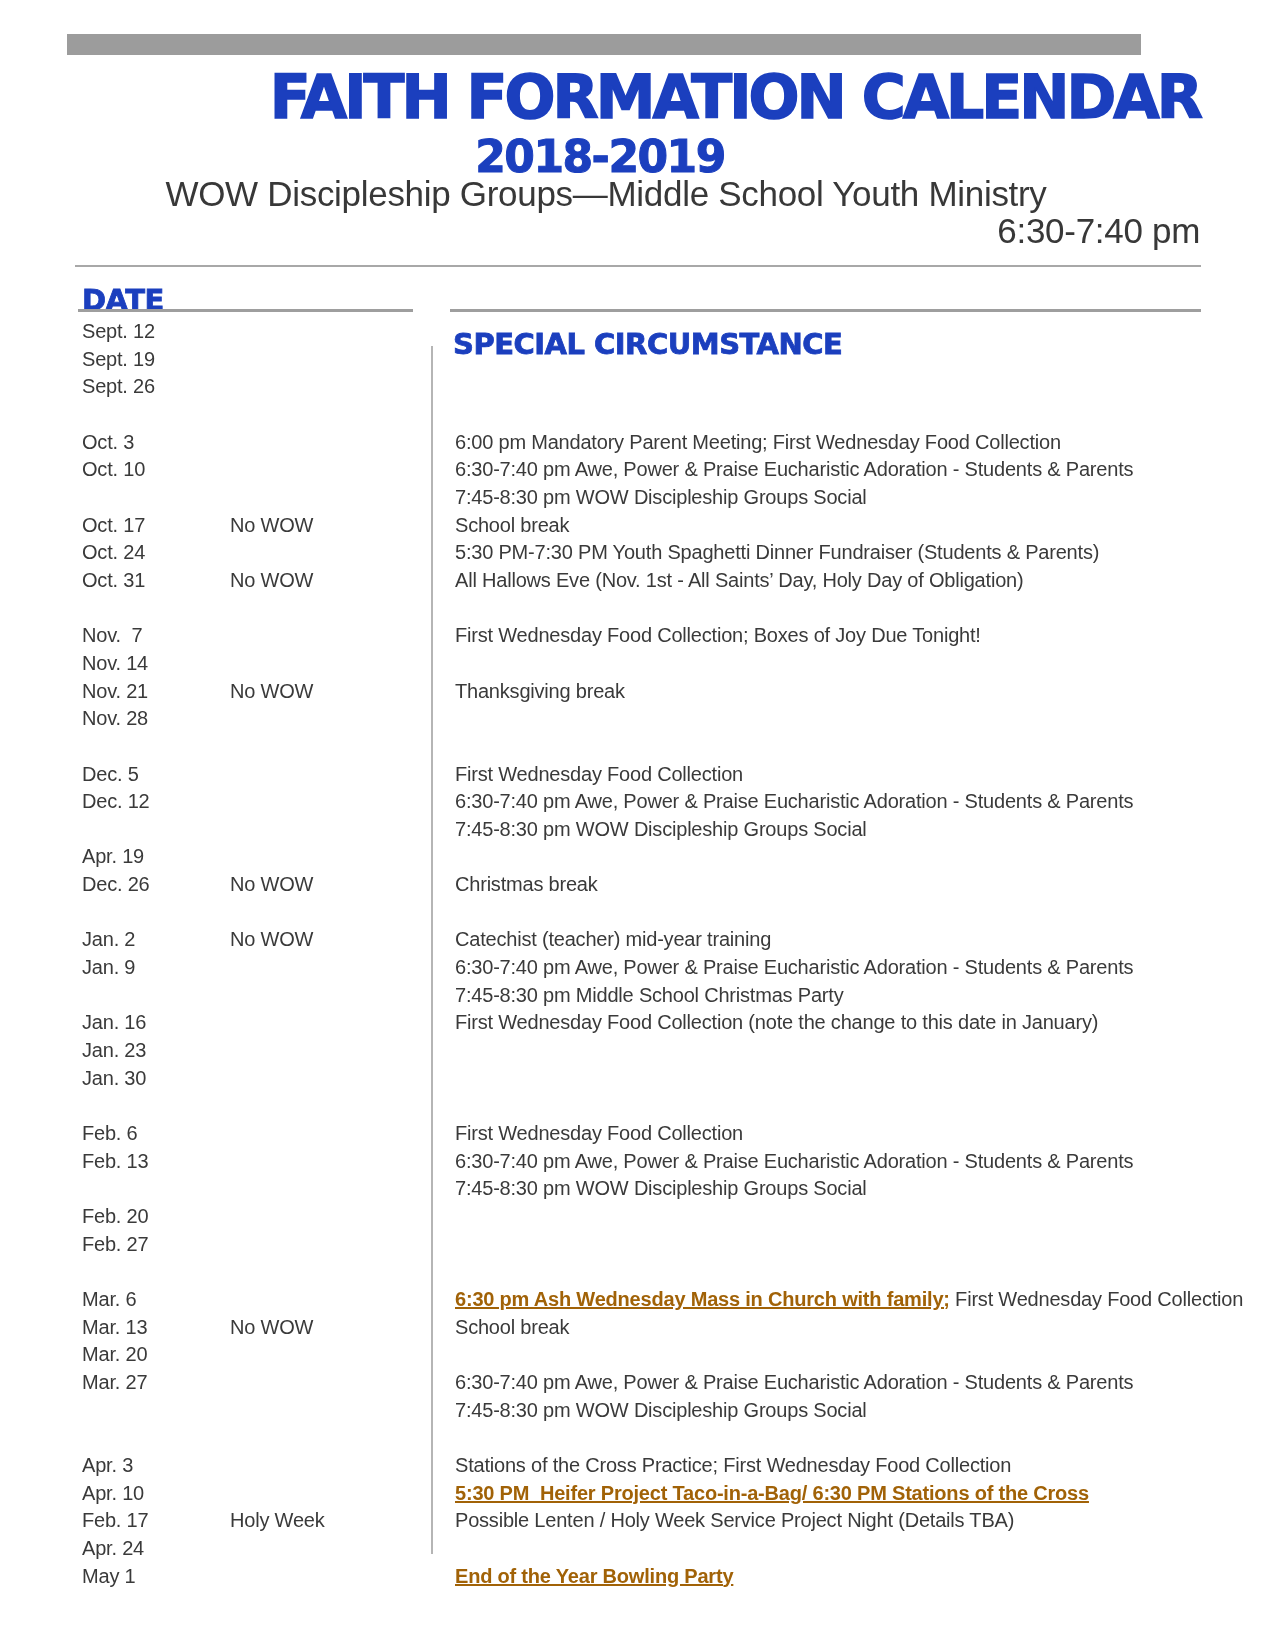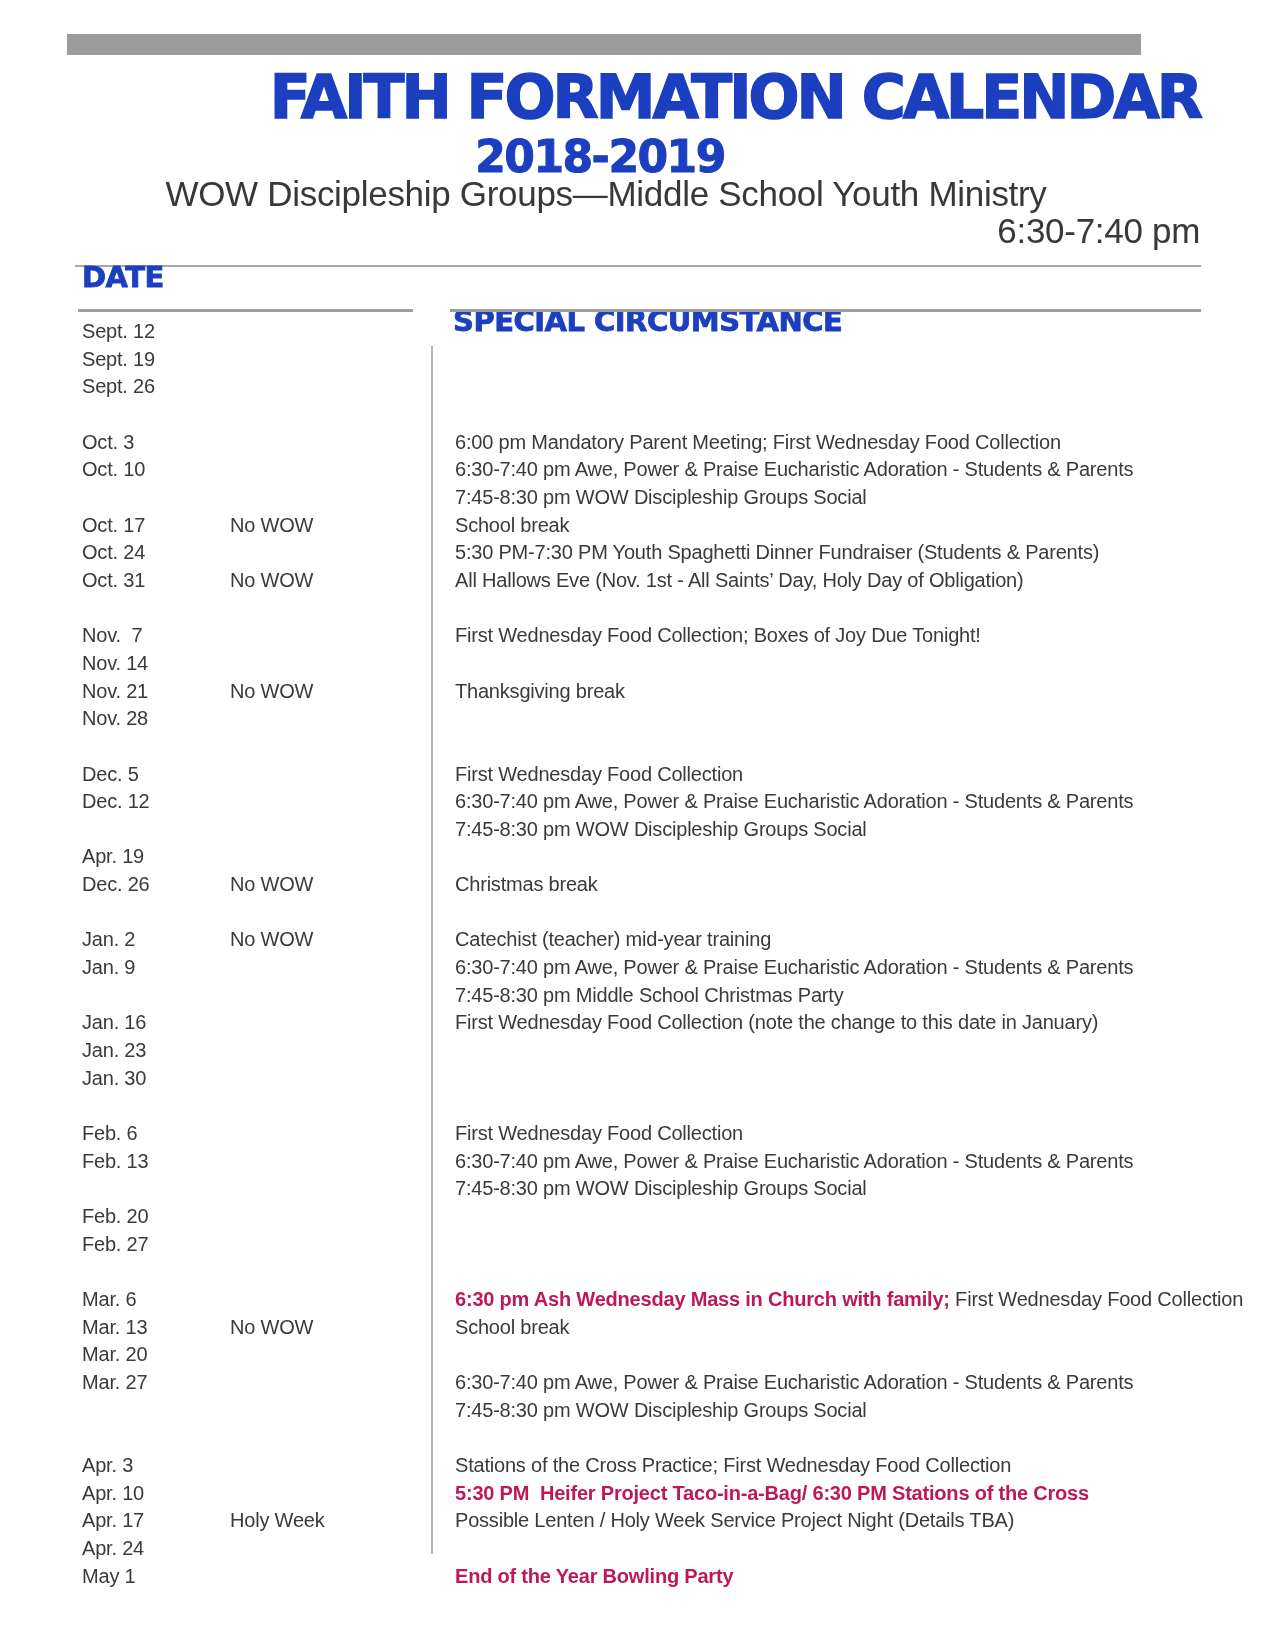--- a/index.html
+++ b/index.html
@@ -30,21 +30,21 @@
   }
   .time-range {
     position:absolute; left:0; right:75px; top:211px; text-align:right;
     font-size:35px; letter-spacing:-0.3px; color:#383838;
   }
   .rule-top {
     position:absolute; left:75px; top:265px; width:1126px; height:2px;
     background:#a8a8a8;
   }
   .col-heading {
-    position:absolute; top:260px;
+    position:absolute; top:283px;
     font-family:"DejaVu Sans", sans-serif; font-weight:bold;
     font-size:29px; letter-spacing:-0.5px; color:#1b3fbe;
     -webkit-text-stroke:0.8px #1b3fbe; white-space:nowrap;
   }
   .h-date { left:82px; }
   .h-circ { left:453px;margin-top:44px; }
   .rule-date {
     position:absolute; left:78px; top:309px; width:335px; height:3px;
     background:#9e9e9e;
   }
@@ -59,21 +59,21 @@
   #rows {
     position:absolute; left:82px; top:318px; width:1160px;
   }
   .row {
     display:flex; height:27.66px; line-height:27.66px;
     font-size:20px; letter-spacing:-0.2px; white-space:pre;
   }
   .c-date { width:148px; flex:none; }
   .c-note { width:225px; flex:none; }
   .c-text { flex:none; }
-  .b { font-weight:bold; color:#be185d; }
+  .b { font-weight:bold; color:#a16207;text-decoration:underline; }
 </style>
 </head>
 <body>
 
 <div class="gray-bar"></div>
 
 <div class="title">FAITH FORMATION CALENDAR</div>
 <div class="years">2018-2019</div>
 <div class="subtitle">WOW Discipleship Groups—Middle School Youth Ministry</div>
 <div class="time-range">6:30-7:40 pm</div>
@@ -122,16 +122,16 @@
     <div class="row"><div class="c-date">Feb. 27</div><div class="c-note"></div><div class="c-text"></div></div>
     <div class="row"><div class="c-date"></div><div class="c-note"></div><div class="c-text"></div></div>
     <div class="row"><div class="c-date">Mar. 6</div><div class="c-note"></div><div class="c-text"><span class="b">6:30 pm Ash Wednesday Mass in Church with family;</span><span> First Wednesday Food Collection</span></div></div>
     <div class="row"><div class="c-date">Mar. 13</div><div class="c-note">No WOW</div><div class="c-text"><span>School break</span></div></div>
     <div class="row"><div class="c-date">Mar. 20</div><div class="c-note"></div><div class="c-text"></div></div>
     <div class="row"><div class="c-date">Mar. 27</div><div class="c-note"></div><div class="c-text"><span>6:30-7:40 pm Awe, Power &amp; Praise Eucharistic Adoration - Students &amp; Parents</span></div></div>
     <div class="row"><div class="c-date"></div><div class="c-note"></div><div class="c-text"><span>7:45-8:30 pm WOW Discipleship Groups Social</span></div></div>
     <div class="row"><div class="c-date"></div><div class="c-note"></div><div class="c-text"></div></div>
     <div class="row"><div class="c-date">Apr. 3</div><div class="c-note"></div><div class="c-text"><span>Stations of the Cross Practice; First Wednesday Food Collection</span></div></div>
     <div class="row"><div class="c-date">Apr. 10</div><div class="c-note"></div><div class="c-text"><span class="b">5:30 PM  Heifer Project Taco-in-a-Bag/ 6:30 PM Stations of the Cross</span></div></div>
-    <div class="row"><div class="c-date">Apr. 17</div><div class="c-note">Holy Week</div><div class="c-text"><span>Possible Lenten / Holy Week Service Project Night (Details TBA)</span></div></div>
+    <div class="row"><div class="c-date">Feb. 17</div><div class="c-note">Holy Week</div><div class="c-text"><span>Possible Lenten / Holy Week Service Project Night (Details TBA)</span></div></div>
     <div class="row"><div class="c-date">Apr. 24</div><div class="c-note"></div><div class="c-text"></div></div>
     <div class="row"><div class="c-date">May 1</div><div class="c-note"></div><div class="c-text"><span class="b">End of the Year Bowling Party</span></div></div>
   </div>
 
 </body></html>

